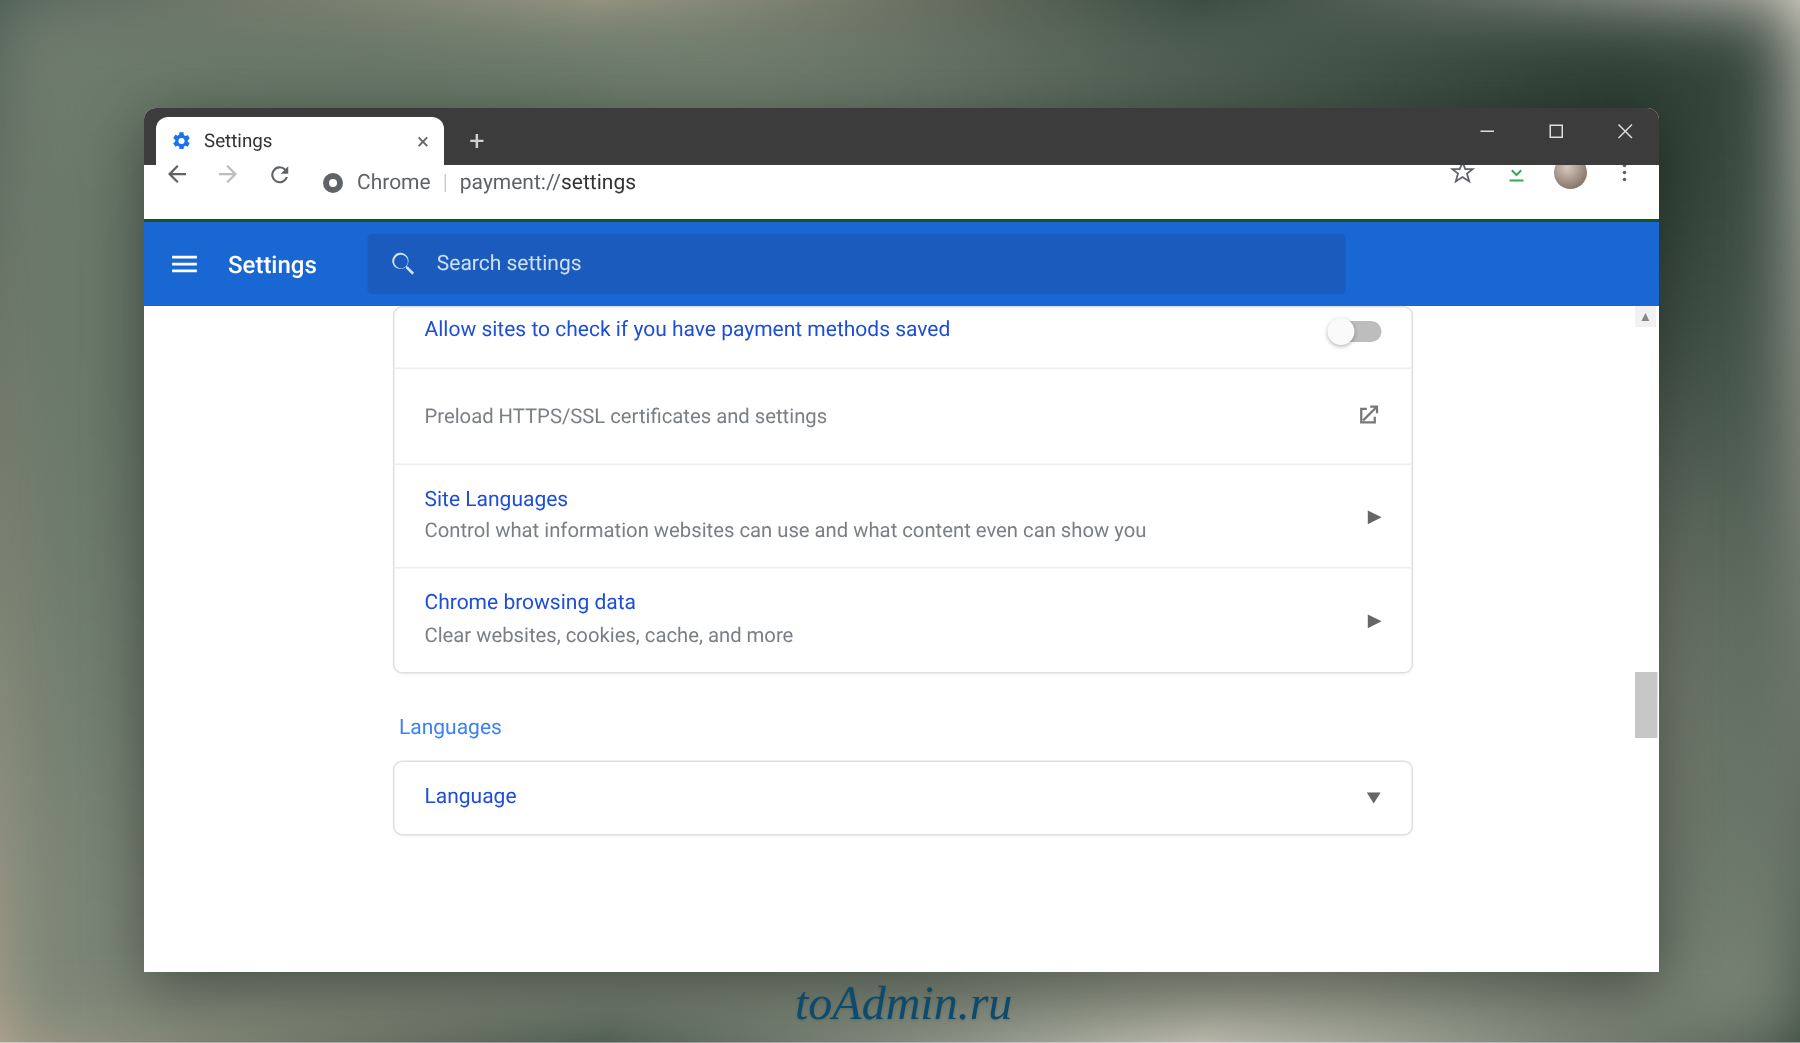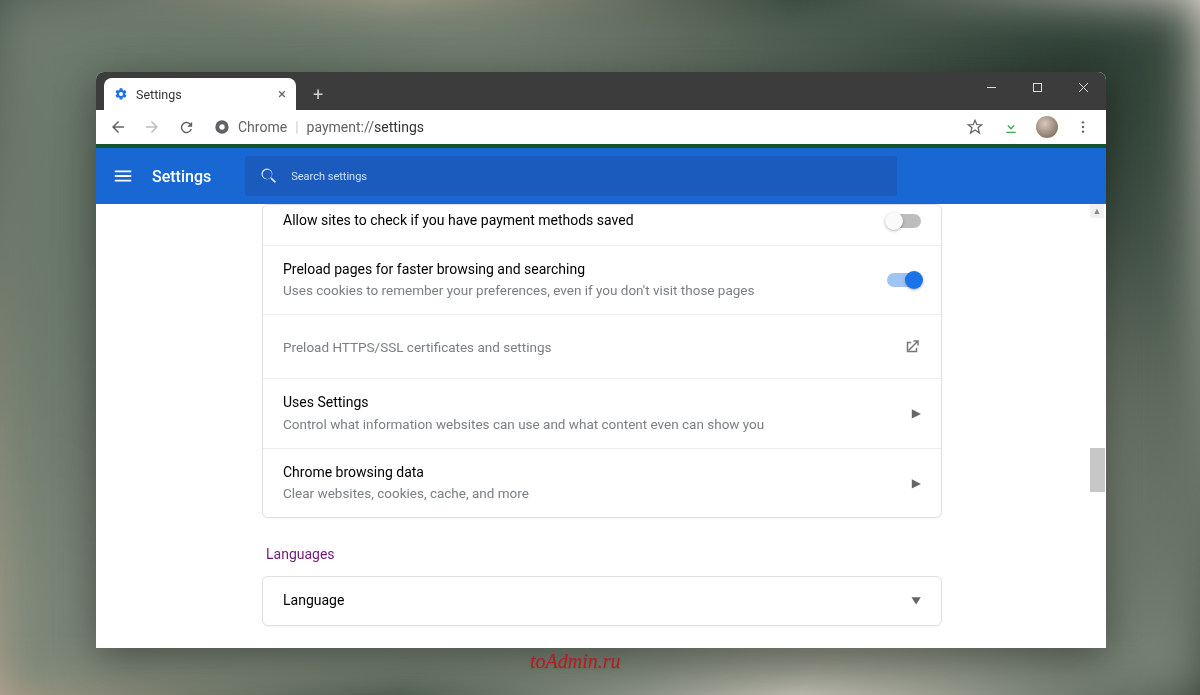--- a/index.html
+++ b/index.html
@@ -6,55 +6,55 @@
 body { width:1200px; height:695px; background:linear-gradient(120deg,#4a5b52 0%,#b8a892 25%,#2b3d33 50%,#e8dfd5 75%,#3a4a3e 100%); position:relative; overflow:hidden; }
 .bgblur { position:absolute; inset:0; filter:blur(24px); background:radial-gradient(circle at 20% 30%,#5c6e5f 0%,transparent 40%),radial-gradient(circle at 70% 60%,#d4c9b8 0%,transparent 35%),radial-gradient(circle at 90% 10%,#2b3d33 0%,transparent 50%),#7a8576; }
 .window { position:absolute; left:96px; top:72px; width:1010px; height:576px; background:#fff; border-radius:8px 8px 0 0; overflow:hidden; box-shadow:0 10px 40px rgba(0,0,0,.4); display:flex; flex-direction:column; }
 .titlebar { height:38px; background:#3c3c3c; display:flex; align-items:flex-end; padding-left:8px; position:relative; }
 .tab { background:#fff; height:32px; width:192px; border-radius:8px 8px 0 0; display:flex; align-items:center; padding:0 10px; gap:8px; font-size:12.5px; color:#333; position:relative; }
 .tab-close { margin-left:auto; color:#666; font-size:15px; line-height:1; cursor:pointer; }
 .newtab { width:28px; height:28px; display:flex; align-items:center; justify-content:center; color:#cfcfcf; font-size:18px; margin-left:8px; margin-bottom:2px; cursor:pointer; }
 .winbtns { position:absolute; right:0; top:0; height:38px; display:flex; }
 .winbtn { width:46px; height:30px; display:flex; align-items:center; justify-content:center; color:#ddd; cursor:pointer; }
 .winbtn svg { width:11px; height:11px; stroke:#ddd; }
-.addrbar { height:38px; background:#fff; border-bottom:4px solid #14532d; display:flex; align-items:center; padding:16px 8px; gap:6px; }
+.addrbar { height:38px; background:#fff; border-bottom:2px solid #14532d; display:flex; align-items:flex-end; padding:16px 8px; gap:6px; }
 .navico { width:28px; height:28px; display:flex; align-items:center; justify-content:center; color:#5f6368; cursor:pointer; border-radius:50%; }
 .navico.dis { color:#bdbdbd; }
 .addrtext { flex:1; display:flex; align-items:center; gap:8px; padding-left:8px; font-size:14px; color:#5f6368; }
 .addrtext .sep { color:#ccc; }
 .addrtext .path { color:#333; }
 .rightico { width:30px; height:30px; display:flex; align-items:center; justify-content:center; cursor:pointer; }
 .avatar { width:22px; height:22px; border-radius:50%; background:radial-gradient(circle at 40% 35%,#d8c9bc 0%,#8a7b6e 70%); }
 .bluebar { height:56px; background:#1967d2; display:flex; align-items:center; padding:0 16px; gap:18px; }
 .menuico { color:#fff; cursor:pointer; }
 .bluebar h1 { color:#fff; font-size:16px; font-weight:500; }
 .searchbox { flex:0 0 652px; margin-left:16px; height:40px; background:#1a5bbd; border-radius:3px; display:flex; align-items:center; padding:0 14px; gap:12px; }
-.searchbox input { flex:1; background:transparent; border:none; outline:none; color:#fff; font-size:11px; }
+.searchbox input { flex:1; background:transparent; border:none; outline:none; color:#fff; font-size:14px; }
 .searchbox input::placeholder { color:#cfe0f7; }
 .content { flex:1; background:#fff; overflow-y:auto; position:relative; }
 .contentwrap { width:680px; margin:0 auto 0 166px; }
 .card { background:#fff; border:1px solid #e0e0e0; border-radius:6px; overflow:hidden; box-shadow:0 1px 2px rgba(0,0,0,.04); }
 .row { display:flex; align-items:center; padding:14px 20px; min-height:64px; border-top:1px solid #eee; }
 .row:first-child { border-top:none; }
 .row.first { padding-top:6px; min-height:34px; }
 .rowtext { flex:1; }
-.rowtitle { font-size:14px; color:#000000; line-height:1.4; }
+.rowtitle { font-size:14px; color:#1d4ed8; line-height:1.4; }
 .rowsub { font-size:13.5px; color:#7a7f85; margin-top:2px; line-height:1.4; }
 .toggle { width:34px; height:14px; border-radius:8px; position:relative; cursor:pointer; }
 .toggle .knob { width:18px; height:18px; border-radius:50%; position:absolute; top:-2px; box-shadow:0 1px 3px rgba(0,0,0,.3); }
 .toggle.off { background:#bdbdbd; }
 .toggle.off .knob { left:-2px; background:#fafafa; }
 .toggle.on { background:#a0c5f5; }
 .toggle.on .knob { right:-2px; background:#1a73e8; }
 .linkico { color:#777; }
 .arrow { color:#666; font-size:12px; }
-.sectionhdr { font-size:14px; color:#701a75; margin:28px 0 14px 4px; }
+.sectionhdr { font-size:14px; color:#3b82f6; margin:28px 0 14px 4px; }
 .scrollhint { position:absolute; right:2px; top:0; width:14px; height:14px; display:flex; align-items:center; justify-content:center; color:#888; font-size:9px; background:#f1f1f1; }
 .scrollthumb { position:absolute; right:1px; top:244px; width:15px; height:44px; background:#c7c7c7; border-radius:0; }
-.watermark { position:absolute; left:530px; top:650px; font-family:Georgia,serif; font-style:italic; font-size:20px; color:#b91c1c; pointer-events:none; text-shadow:0 1px 2px rgba(0,0,0,.15); }
+.watermark { position:absolute; left:530px; top:650px; font-family:Georgia,serif; font-style:italic; font-size:32px; color:#0c4a6e; pointer-events:none; text-shadow:0 1px 2px rgba(0,0,0,.15); }
 svg { display:block; }
 </style>
 </head>
 <body>
 <div class="bgblur"></div>
 
 <div class="window">
 
   <div class="titlebar">
     <div class="tab">
@@ -155,44 +155,35 @@
 
         <div class="row first">
           <div class="rowtext">
               <div class="rowtitle">Allow sites to check if you have payment methods saved</div>
             </div>
           <div class="toggle off">
               <div class="knob"></div>
             </div>
         </div>
 
-        <div class="row">
-          <div class="rowtext">
-            <div class="rowtitle">Preload pages for faster browsing and searching</div>
-            <div class="rowsub">Uses cookies to remember your preferences, even if you don't visit those pages</div>
-          </div>
-          <div class="toggle on">
-              <div class="knob"></div>
-            </div>
-        </div>
 
         <div class="row">
           <div class="rowtext">
             <div class="rowsub">Preload HTTPS/SSL certificates and settings</div>
           </div>
           <span class="linkico">
               <svg width="18" height="18" viewBox="0 0 24 24">
                 <path fill="currentColor" d="M14 3v2h3.59L7 15.59 8.41 17 19 6.41V10h2V3zM5 5h6v2H7v10h10v-4h2v6H5z"></path>
               </svg>
             </span>
         </div>
 
         <div class="row">
           <div class="rowtext">
-            <div class="rowtitle">Uses Settings</div>
+            <div class="rowtitle">Site Languages</div>
             <div class="rowsub">Control what information websites can use and what content even can show you</div>
           </div>
           <span class="arrow">▶</span>
         </div>
 
         <div class="row">
           <div class="rowtext">
             <div class="rowtitle">Chrome browsing data</div>
             <div class="rowsub">Clear websites, cookies, cache, and more</div>
           </div>

